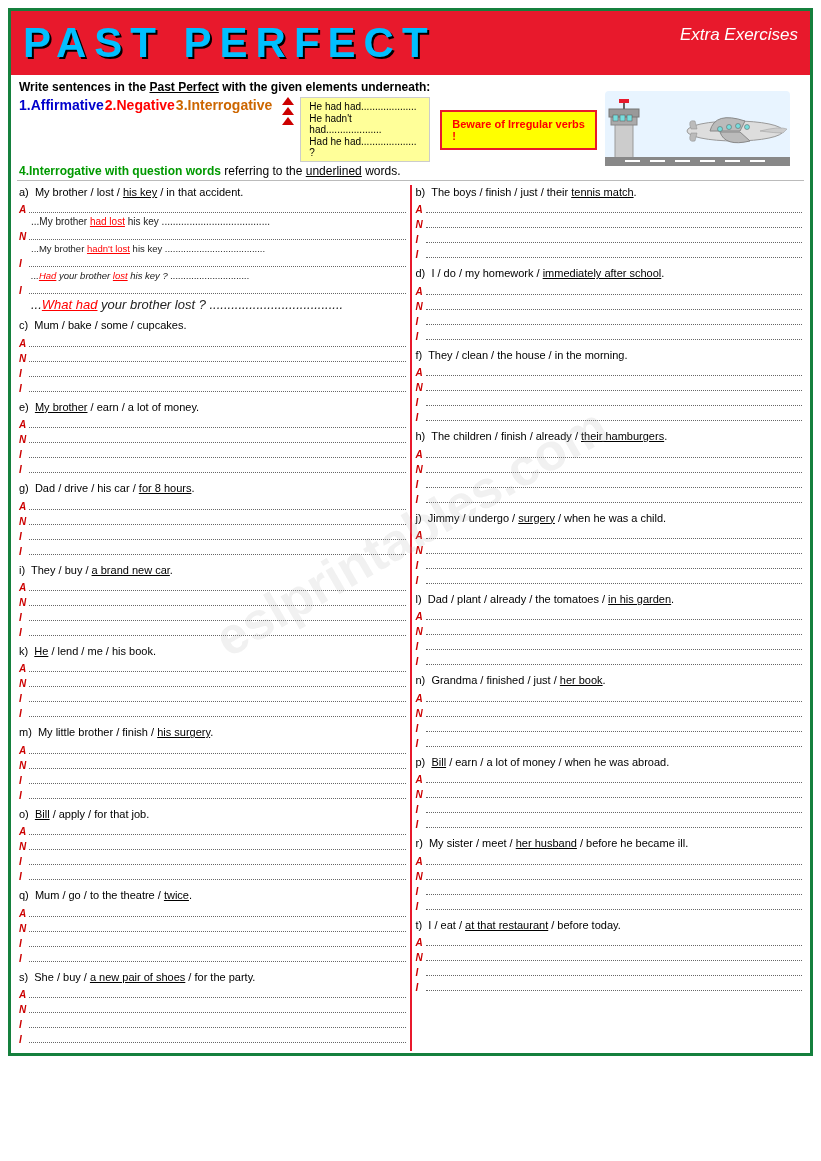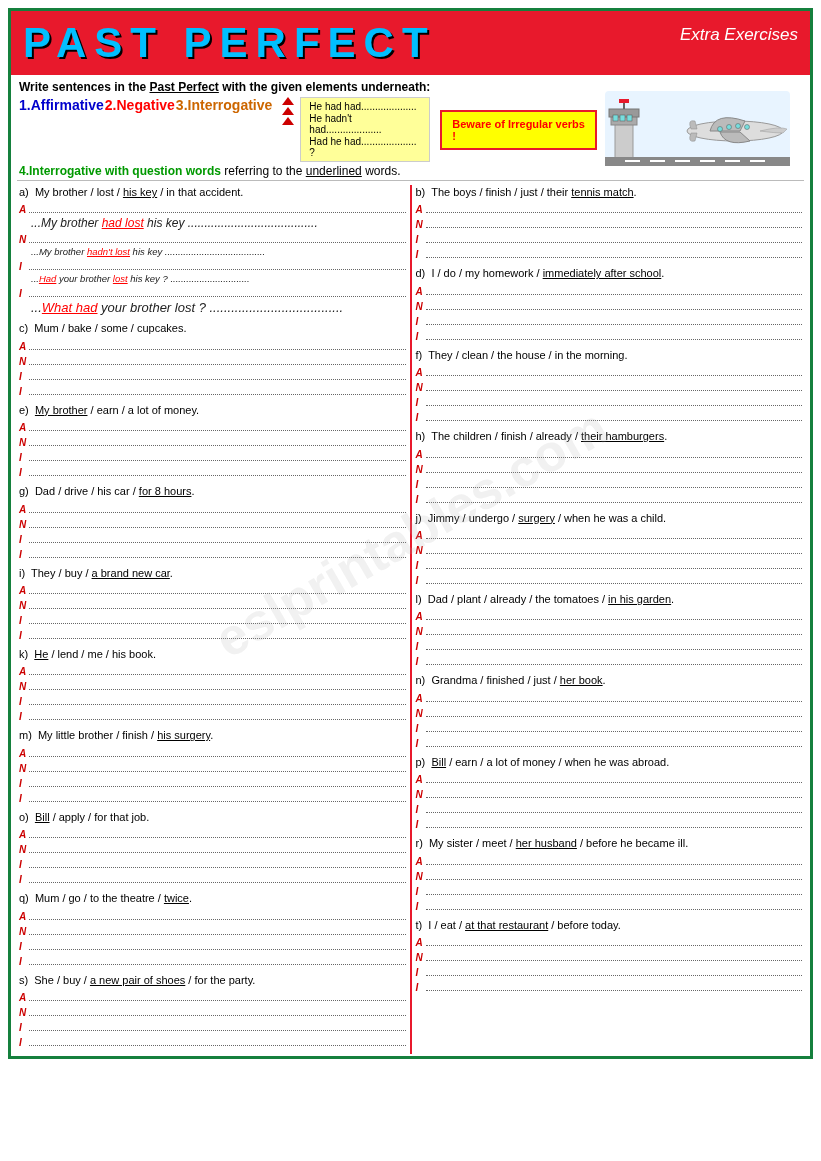--- a/index.html
+++ b/index.html
@@ -148,26 +148,26 @@
 
 <div style="display:grid; grid-template-columns:1fr 2px 1fr; padding:2px 4px;">
   <div class="col-exercises">
 
     <div class="exercise-item">
       <div class="prompt-text">a)&nbsp; My brother / lost / <span class="ul">his key</span> / in that accident.</div>
       <div class="answer-row">
             <span class="lbl">A</span>
             <div class="dots"></div>
           </div>
-      <div style="font-size:12px; font-style:italic; margin-left:12px; color:#222;">...My brother <span style="color:red; text-decoration:underline;">had lost</span> his key .......................................</div>
-      <div class="answer-row">
-            <span class="lbl">N</span>
-            <div class="dots"></div>
-          </div>
-      <div style="font-size:9.5px; font-style:italic; margin-left:12px; color:#222;">...My brother <span style="color:red; text-decoration:underline;">hadn't lost</span> his key  ......................................</div>
+      <div style="font-size:10px; margin-left:12px; color:#222;">...My brother <span style="color:red; text-decoration:underline;">had lost</span> his key .......................................</div>
+      <div class="answer-row">
+            <span class="lbl">N</span>
+            <div class="dots"></div>
+          </div>
+      <div style="font-size:9.5px; margin-left:12px; color:#222;">...My brother <span style="color:red; text-decoration:underline;">hadn't lost</span> his key  ......................................</div>
       <div class="answer-row">
             <span class="lbl">I</span>
             <div class="dots"></div>
           </div>
       <div style="font-size:9.5px; font-style:italic; margin-left:12px; color:#222;">...<span style="color:red; text-decoration:underline;">Had</span> your brother <span style="color:red; text-decoration:underline;">lost</span> his key ? ..............................</div>
       <div class="answer-row">
             <span class="lbl">I</span>
             <div class="dots"></div>
           </div>
       <div style="font-size:13px; font-style:italic; margin-left:12px; color:#222;">...<span style="color:red; text-decoration:underline;">What had</span> your brother lost ? .....................................</div>

